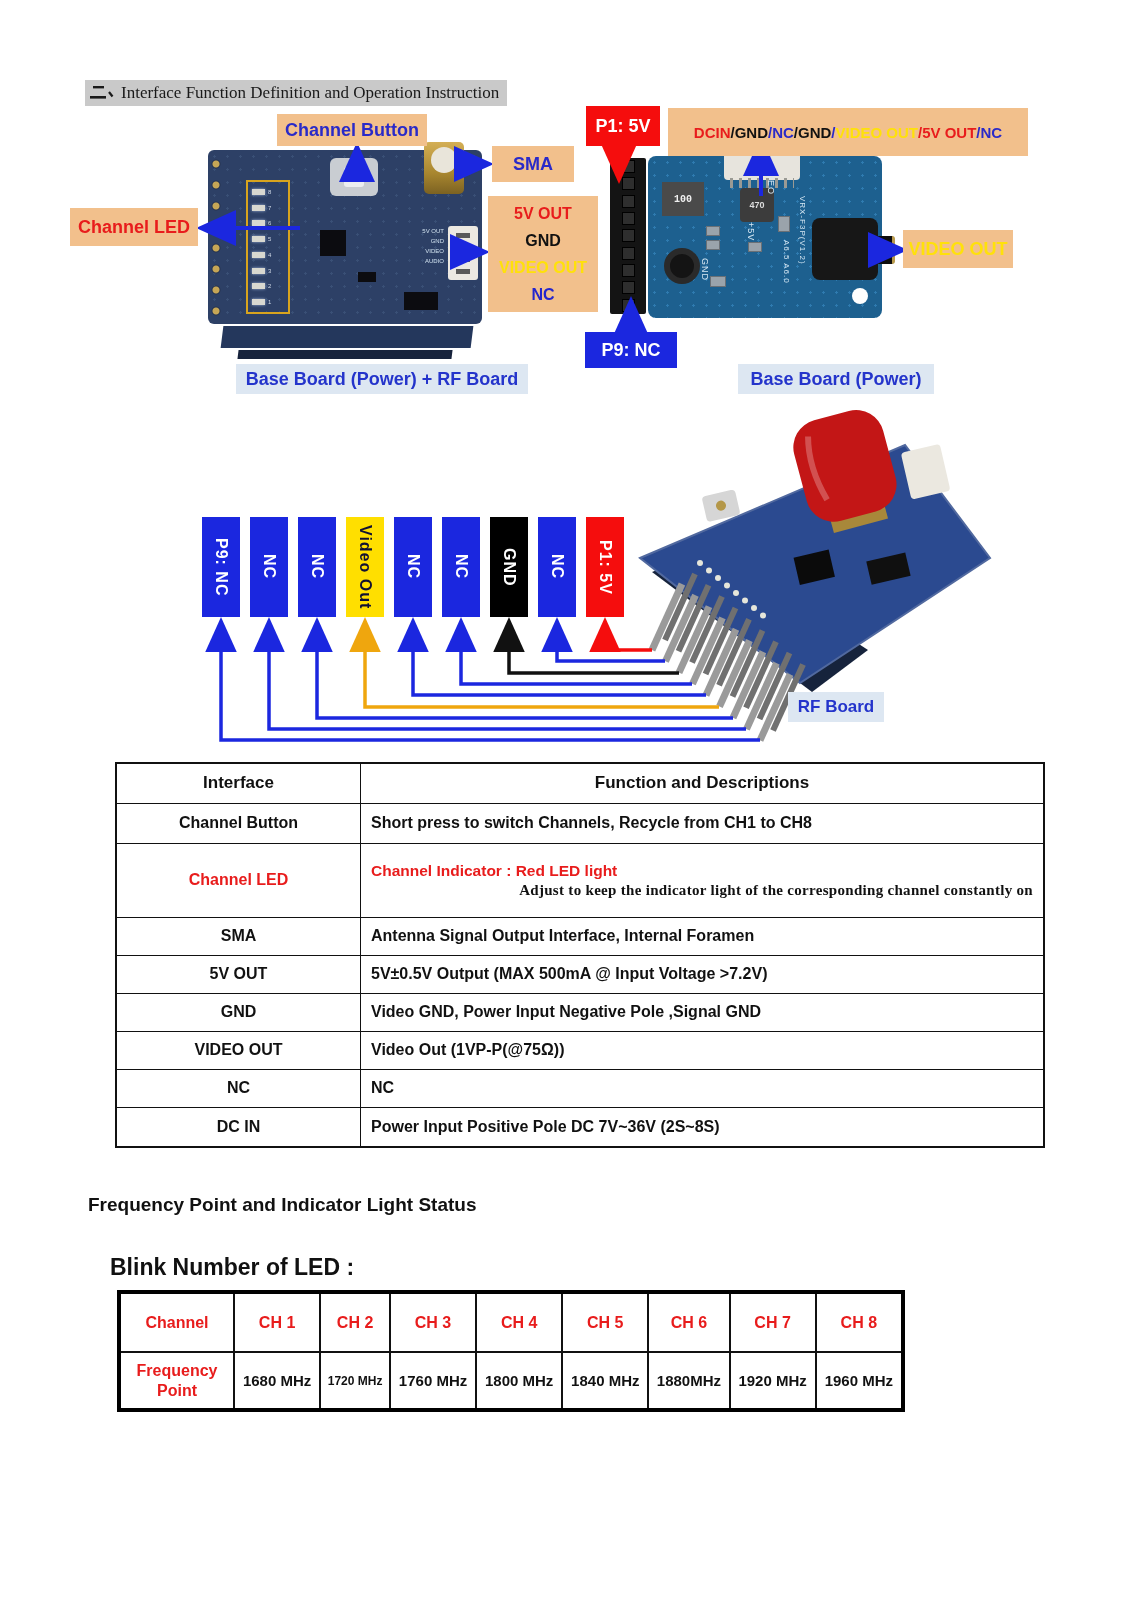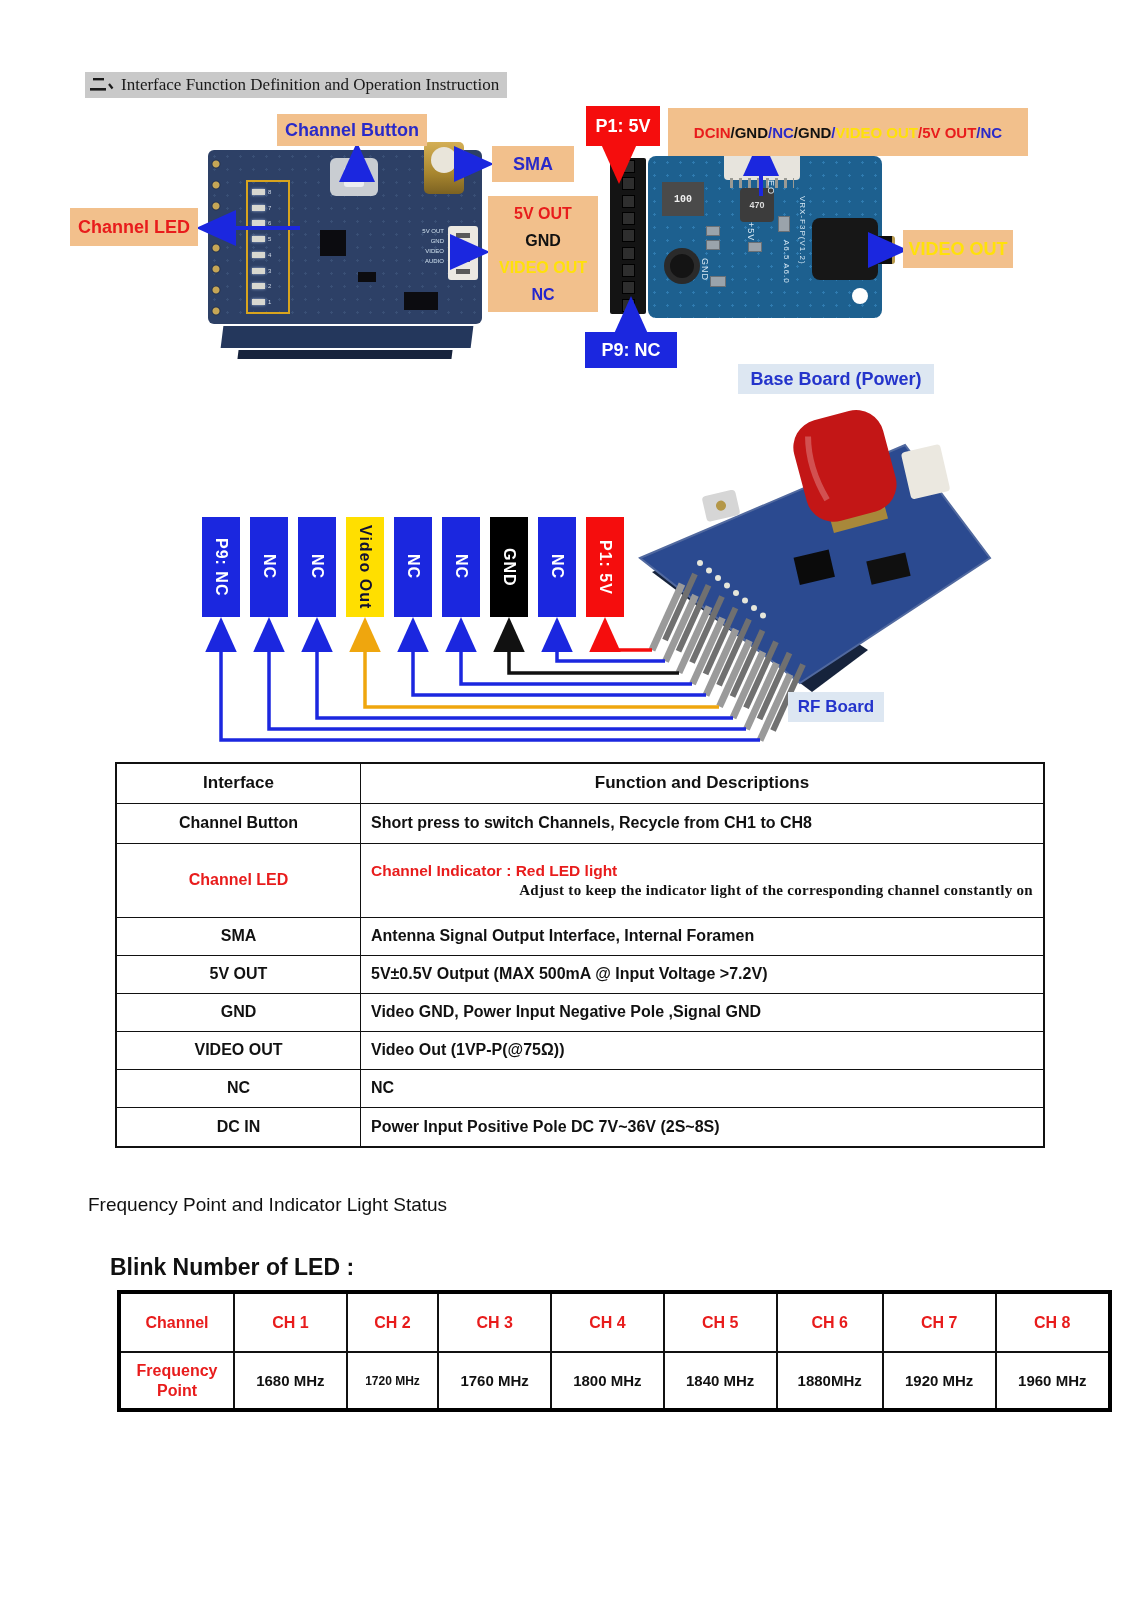--- a/index.html
+++ b/index.html
@@ -58,37 +58,37 @@
           writing-mode:vertical-rl;text-orientation:mixed;font-weight:bold;font-size:16px;letter-spacing:1px;white-space:nowrap;}
   
   table{border-collapse:collapse;}
   #iface-table{width:930px;border:2px solid #111;}
   #iface-table td,#iface-table th{border:1.5px solid #111;font-size:16px;padding:0 10px;}
   #iface-table th{font-size:17px;text-align:center;}
   #iface-table td.c1{width:223px;text-align:center;font-weight:bold;}
   #iface-table td.c2{text-align:left;font-weight:bold;}
   .desc-red{color:#e81c1c;font-weight:bold;font-size:15.5px;margin:6px 0 2px;}
   .desc-serif{font-family:"Liberation Serif",serif;font-weight:bold;font-size:15px;letter-spacing:0.3px;margin:2px 0 6px;text-align:right;}
-  #blink-table{width:995px;border:4px solid #000;padding-left:31px;}
+  #blink-table{width:788px;border:4px solid #000;padding-left:31px;}
   #blink-table td{border:2px solid #111;text-align:center;font-weight:bold;font-size:16px;}
   #blink-table td.rowlab{width:100px;color:#e81c1c;line-height:20px;padding:4px 6px;}
   #blink-table td.redcell{color:#e81c1c;}
-  .h1{font-weight:normal;font-size:19px;color:#111;}
+  .h1{font-weight:bold;font-size:19px;color:#111;}
   .h2{font-weight:bold;font-size:23px;color:#111;}
   svg{display:block;}
   #overlay{position:absolute;left:0;top:0;z-index:5;pointer-events:none;}
   .z6{z-index:6;}
   .z1{z-index:1;}
 </style>
 </head>
 <body>
 
 <div id="page">
 
-  <div class="abs title-band z6" style="left:85px;top:72px;">
+  <div class="abs title-band z6" style="left:85px;top:80px;">
     <span aria-hidden="true">
       <svg width="26" height="20" viewBox="0 0 26 20">
         <rect x="4" y="3" width="11" height="2.4" fill="#1a1a1a"></rect>
         <rect x="1" y="13" width="16" height="2.6" fill="#1a1a1a"></rect>
         <path d="M20 9 l3.5 4.5" stroke="#1a1a1a" stroke-width="2.2" fill="none"></path>
       </svg>
     </span>
     <span>Interface Function Definition and Operation Instruction</span>
   </div>
 
@@ -201,20 +201,21 @@
   <div class="abs lbl peach red-t z6" style="left:70px;top:208px;width:128px;height:38px;font-size:18px;">Channel LED</div>
   <div class="abs lbl peach blue-t z6" style="left:492px;top:146px;width:82px;height:36px;font-size:18px;">SMA</div>
   <div class="abs out4 z6" style="left:488px;top:196px;width:110px;height:116px;" id="out4-label">
       <div style="color: rgb(232, 28, 28);">5V OUT</div>
       <div style="color: rgb(17, 17, 17);">GND</div>
       <div style="color: rgb(255, 225, 10);">VIDEO OUT</div>
       <div style="color: rgb(37, 37, 204);">NC</div>
     </div>
   <div class="abs lbl boxblue z6" style="left:585px;top:332px;width:92px;height:36px;font-size:18px;">P9: NC</div>
   <div class="abs lbl peach z6" style="left:903px;top:230px;width:110px;height:38px;font-size:18px;color:#ffe10a;">VIDEO OUT</div>
+  <div class="abs cap z6" style="left:236px;top:364px;width:292px;height:30px;font-size:18px;">Base Board (Power) + RF Board</div>
   <div class="abs cap z6" style="left:738px;top:364px;width:196px;height:30px;font-size:18px;">Base Board (Power)</div>
 
   <div id="pin-labels">
       <div class="pinbox" style="left: 202px; background: rgb(27, 39, 223); color: rgb(255, 255, 255);">P9: NC</div>
       <div class="pinbox" style="left: 250px; background: rgb(27, 39, 223); color: rgb(255, 255, 255);">NC</div>
       <div class="pinbox" style="left: 298px; background: rgb(27, 39, 223); color: rgb(255, 255, 255);">NC</div>
       <div class="pinbox" style="left: 346px; background: rgb(255, 223, 0); color: rgb(17, 17, 51);">Video Out</div>
       <div class="pinbox" style="left: 394px; background: rgb(27, 39, 223); color: rgb(255, 255, 255);">NC</div>
       <div class="pinbox" style="left: 442px; background: rgb(27, 39, 223); color: rgb(255, 255, 255);">NC</div>
       <div class="pinbox" style="left: 490px; background: rgb(0, 0, 0); color: rgb(255, 255, 255);">GND</div>

